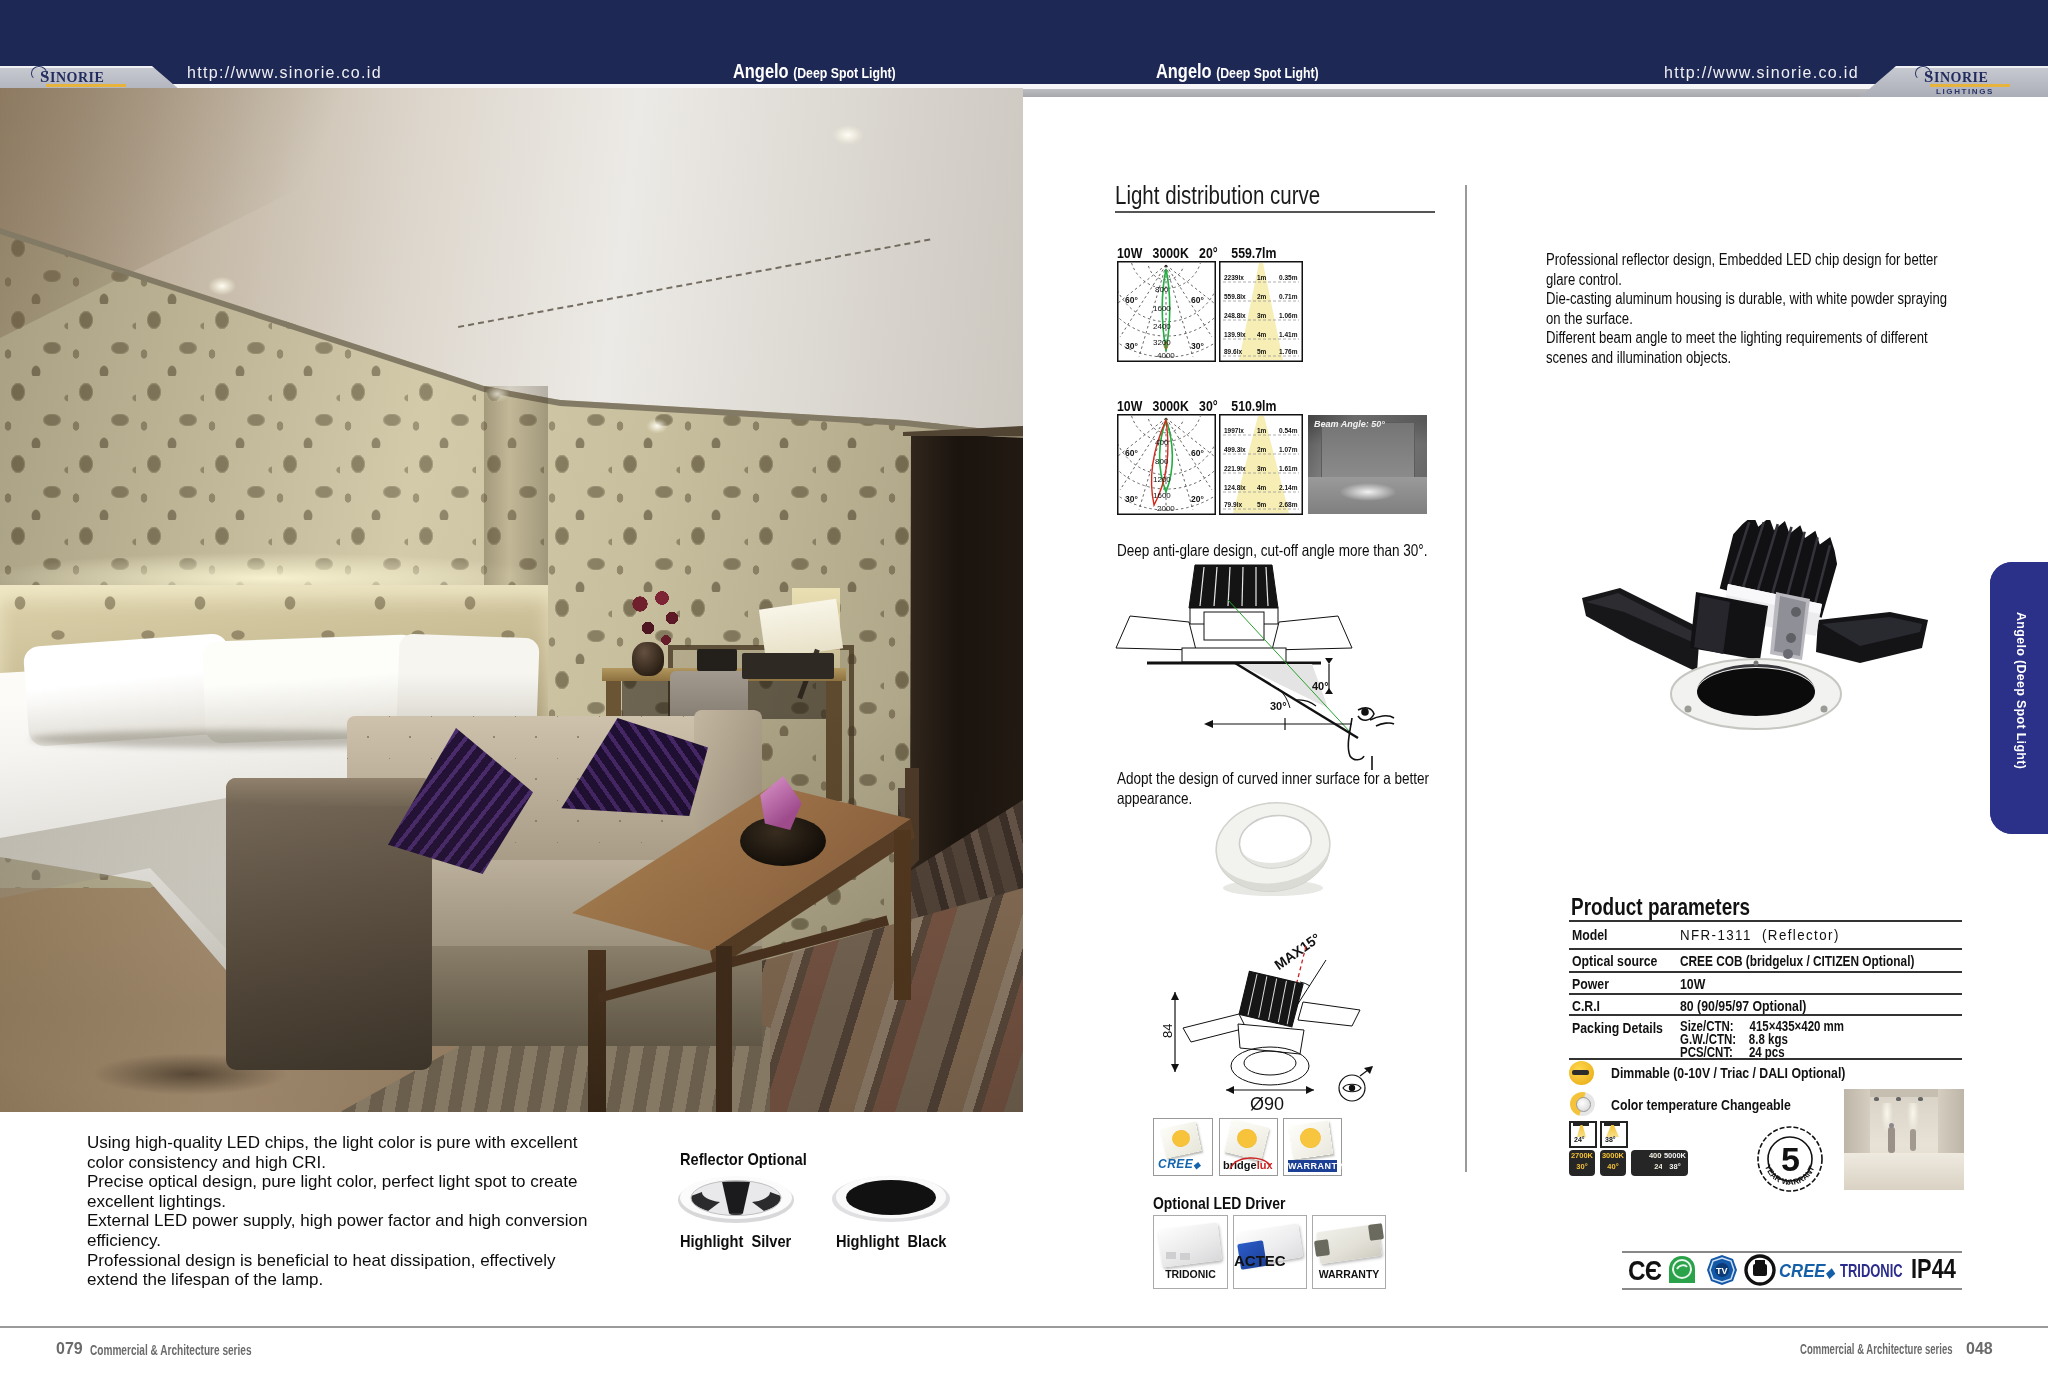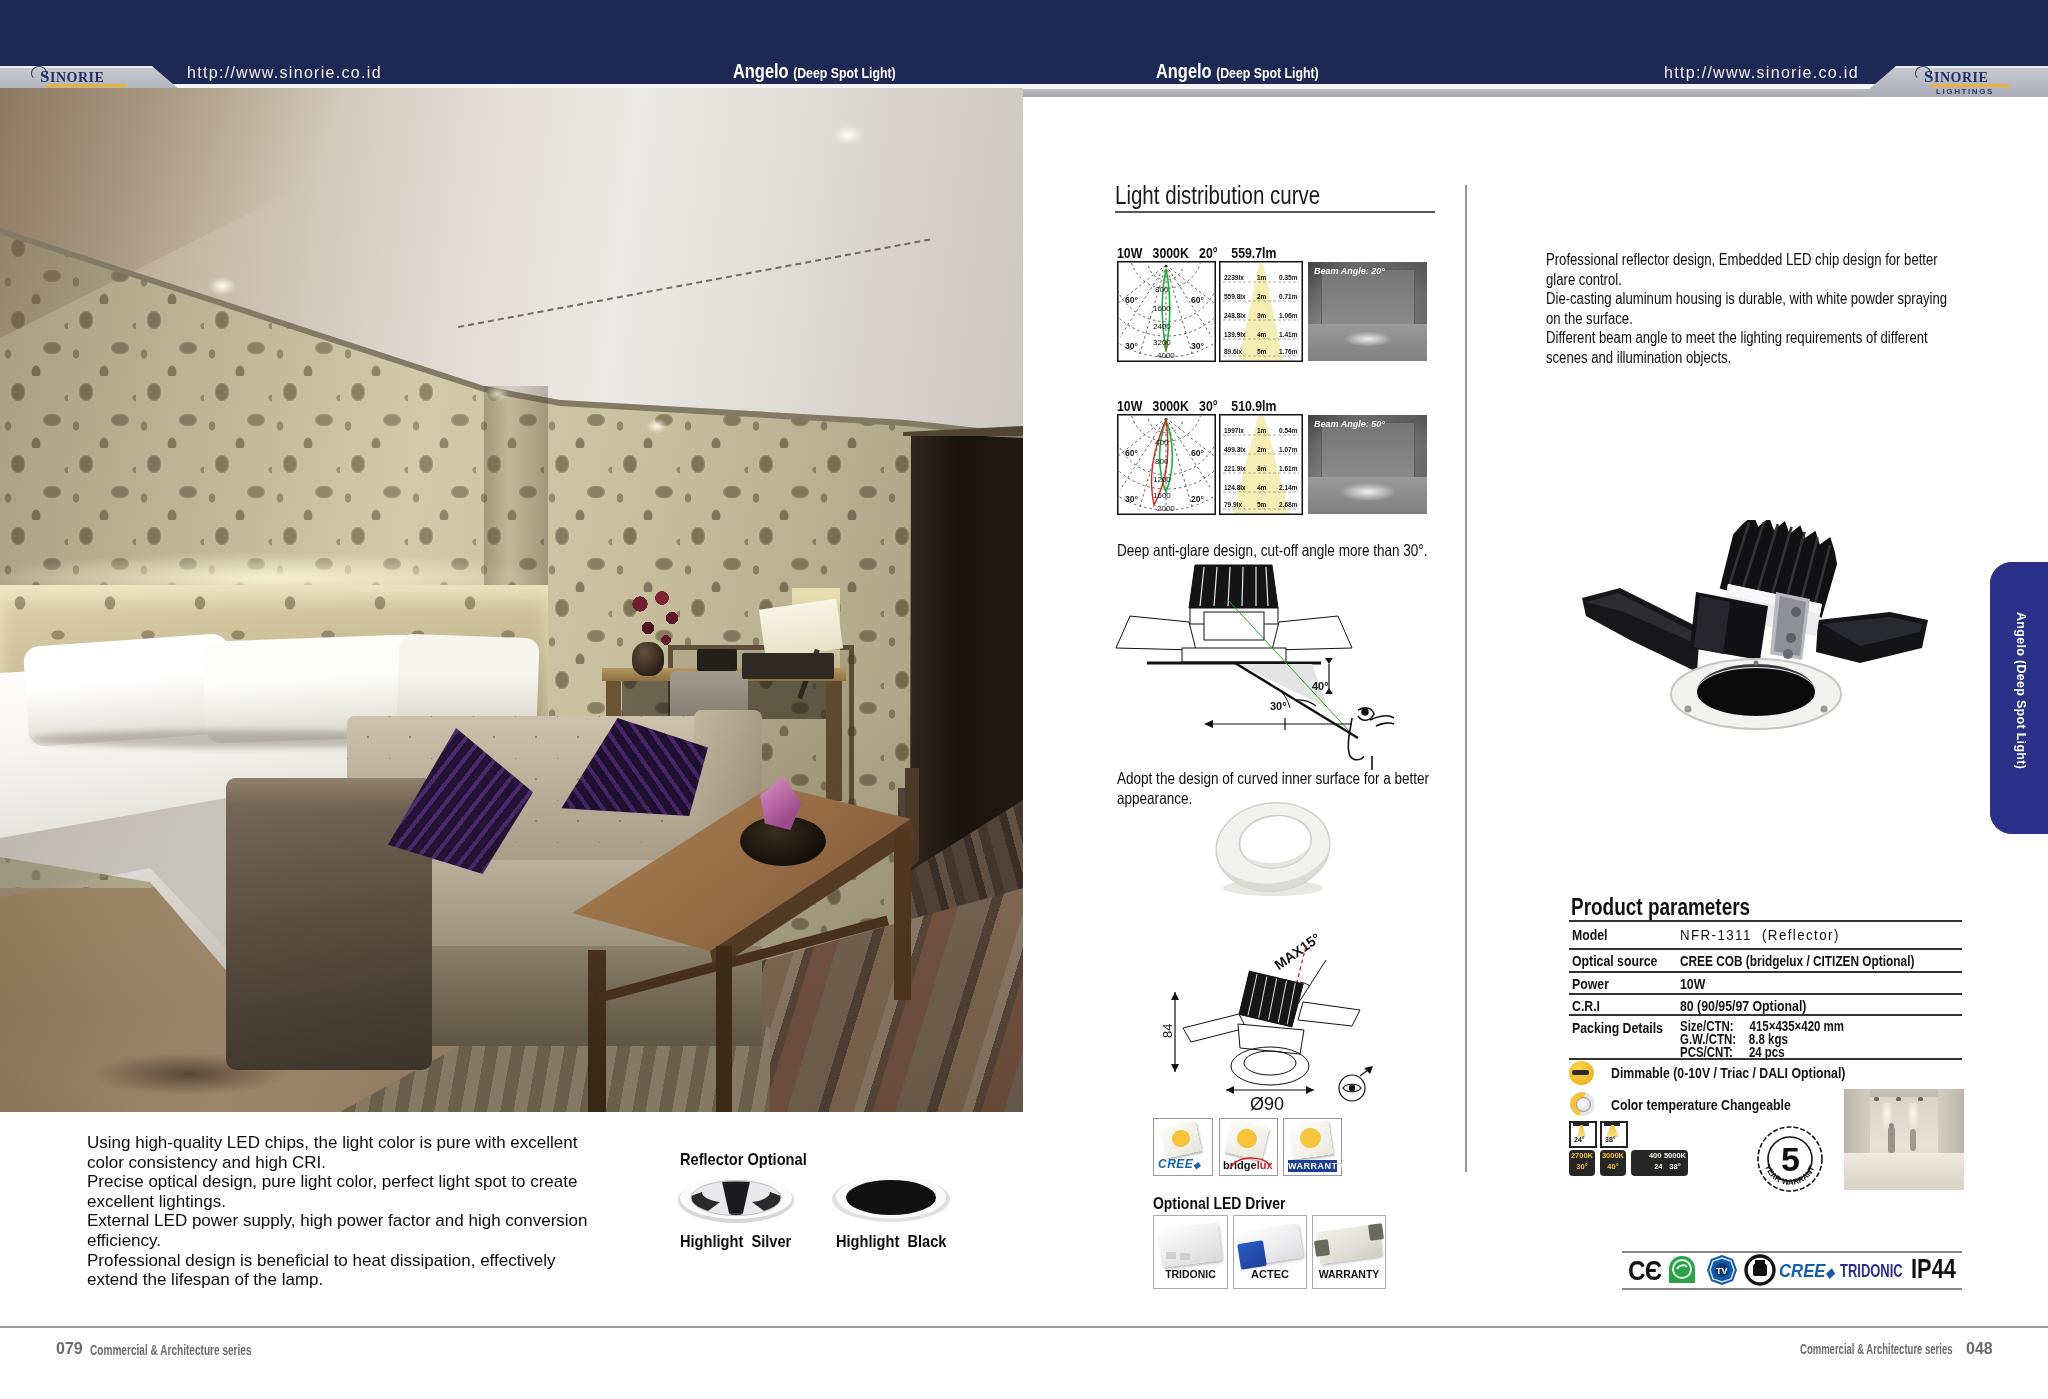--- a/index.html
+++ b/index.html
@@ -281,27 +281,20 @@
     <text x="5" y="76">139.9lx</text>
         <text x="38" y="76">4m</text>
         <text x="60" y="76">1.41m</text>
     <text x="5" y="93">89.6lx</text>
         <text x="38" y="93">5m</text>
         <text x="60" y="93">1.76m</text>
   </g>
   <text x="56" y="109" font-size="7.5" fill="#111" font-weight="bold">Diameter</text>
 </svg>
 
-<div class="abs" style="left:1308px;top:262px;width:119px;height:99px;background:linear-gradient(#6f6f6f,#868686 55%,#7b7b7b),#808080;">
-  <div class="abs" style="left:0;top:0;width:119px;height:99px;background:linear-gradient(112deg,rgba(40,40,40,0.5),rgba(160,160,160,0.2) 30%,rgba(60,60,60,0.4) 95%),linear-gradient(#5e5e5e 6%,rgba(130,130,130,0.1) 30%);"></div>
-  <div class="abs" style="left:14px;top:8px;width:92px;height:62px;background:linear-gradient(#757575,#8e8e8e);box-shadow:0 0 0 1px #5c5c5c;"></div>
-  <div class="abs" style="left:0;top:62px;width:119px;height:37px;background:linear-gradient(#9a9a9a,#7f7f7f);"></div>
-  <div class="abs" style="left:28px;top:66px;width:64px;height:22px;background:radial-gradient(ellipse 32px 10px at 32px 11px,#efefef,rgba(200,200,200,0.35) 60%,transparent 75%);"></div>
-  <div class="abs" style="left:6px;top:4px;color:#f2f2f2;font-size:9px;font-weight:bold;font-style:italic;">Beam Angle: 20°</div>
-</div>
 
 <div class="abs cx" style="left:1117px;top:397px;font-size:15px;font-weight:bold;color:#0d0d0d;">10W&nbsp;&nbsp; 3000K&nbsp;&nbsp; 30°&nbsp;&nbsp;&nbsp; 510.9lm</div>
 
 <svg class="abs" style="left:1117px;top:414px;" width="99" height="101" viewBox="0 0 99 101">
   <rect x="0.75" y="0.75" width="97.5" height="99.5" fill="#fff" stroke="#111" stroke-width="1.5"></rect>
   <g stroke="#222" stroke-width="0.7" fill="none" stroke-dasharray="2.5,2.8">
     <path d="M31.5,5 A18,18 0 0 0 66.5,5"></path>
     <path d="M14.6,2 A36,36 0 0 0 83.4,2"></path>
     <path d="M-4,14 A54,54 0 0 0 103,14"></path>
     <path d="M-14,37 A72,72 0 0 0 113,37"></path>
@@ -489,21 +482,21 @@
 <div class="abs" style="left:1153px;top:1215px;width:73px;height:72px;border:1px solid #aaa;background:#fff;">
   <div class="abs" style="left:6px;top:10px;width:60px;height:38px;background:linear-gradient(160deg,#fdfdfd,#e9e9ea 60%,#d8d8da);transform:rotate(-7deg);border-radius:3px;box-shadow:1px 2px 3px rgba(100,100,100,0.45);"></div>
   <div class="abs" style="left:12px;top:36px;width:10px;height:7px;background:#cfcfd1;"></div>
   <div class="abs" style="left:26px;top:37px;width:10px;height:7px;background:#cfcfd1;"></div>
   <div class="abs" style="left:0;top:52px;width:73px;height:14px;color:#111;font-weight:bold;font-size:10.5px;text-align:center;">TRIDONIC</div>
 </div>
 
 <div class="abs" style="left:1233px;top:1215px;width:72px;height:72px;border:1px solid #aaa;background:#fff;">
   <div class="abs" style="left:5px;top:12px;width:62px;height:34px;background:linear-gradient(160deg,#fdfdfd,#ececee 60%,#dcdcde);transform:rotate(-9deg);border-radius:3px;box-shadow:1px 2px 3px rgba(100,100,100,0.45);"></div>
   <div class="abs" style="left:5px;top:26px;width:26px;height:26px;background:linear-gradient(150deg,#2b5cc8,#1c3f96);transform:rotate(-9deg);border-radius:2px;"></div>
-  <div class="abs" style="left:0;top:52px;width:72px;height:14px;color:#111;font-weight:bold;font-size:11px;text-align:center;">ACTEC</div>
+  <div class="abs" style="left:0;top:36px;width:72px;height:14px;color:#111;font-weight:bold;font-size:15px;text-align:left;">ACTEC</div>
 </div>
 
 <div class="abs" style="left:1312px;top:1215px;width:72px;height:72px;border:1px solid #aaa;background:#fff;">
   <div class="abs" style="left:5px;top:12px;width:62px;height:32px;background:linear-gradient(160deg,#efefe9,#e2e0d6 60%,#cfcdc2);transform:rotate(-8deg);border-radius:3px;box-shadow:1px 2px 3px rgba(100,100,100,0.45);"></div>
   <div class="abs" style="left:2px;top:24px;width:14px;height:16px;background:#6a6a5e;transform:rotate(-8deg);border-radius:2px;"></div>
   <div class="abs" style="left:56px;top:8px;width:14px;height:16px;background:#6a6a5e;transform:rotate(-8deg);border-radius:2px;"></div>
   <div class="abs" style="left:0;top:52px;width:72px;height:14px;color:#111;font-weight:bold;font-size:10.5px;text-align:center;">WARRANTY</div>
 </div>
 
 <div class="abs" style="left:1465px;top:185px;width:2px;height:987px;background:#9a9a9a;"></div>

